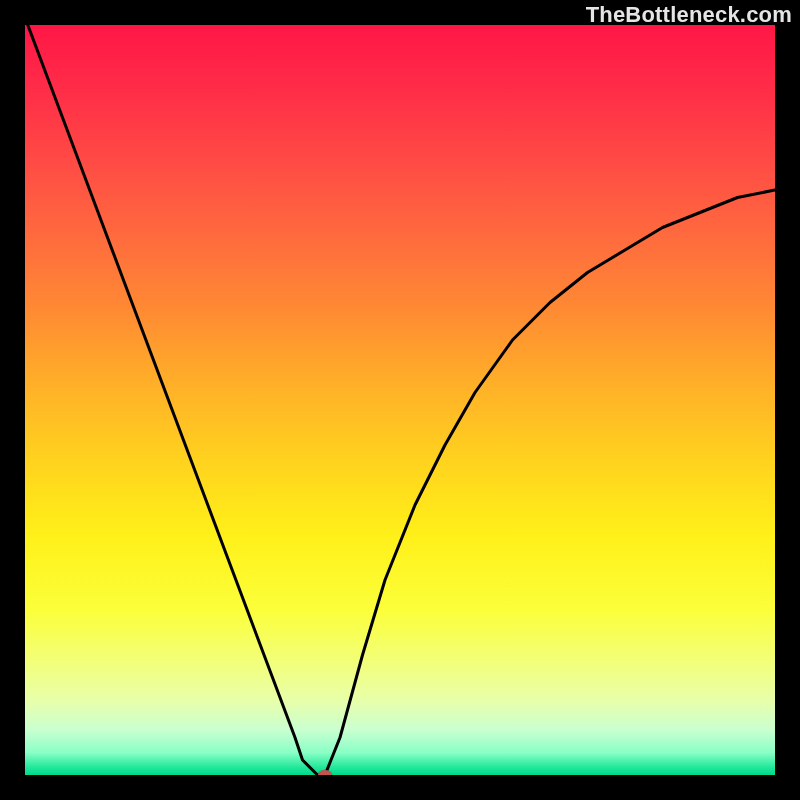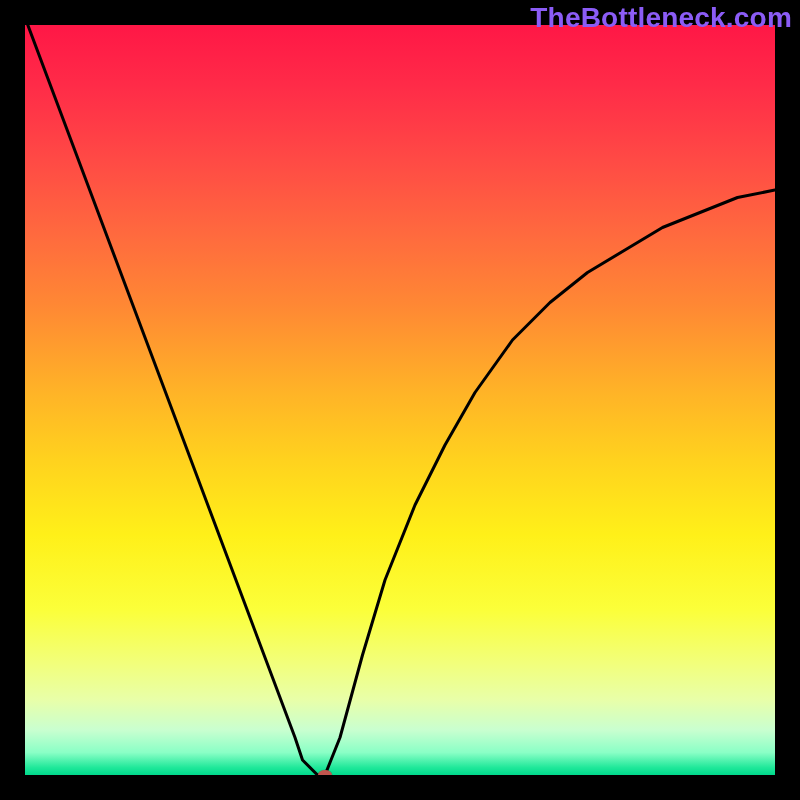--- a/index.html
+++ b/index.html
@@ -14,22 +14,22 @@
   .frame {
     position: relative;
     width: 800px;
     height: 800px;
     background: #000;
   }
   .watermark {
     position: absolute;
     top: 2px;
     right: 8px;
-    color: #8b5cf6;
-    font-size: 28px;
+    color: #e5e5e5;
+    font-size: 22px;
     font-weight: bold;
     letter-spacing: 0.2px;
     z-index: 10;
   }
   .plot-area {
     position: absolute;
     left: 25px;
     top: 25px;
     width: 750px;
     height: 750px;

